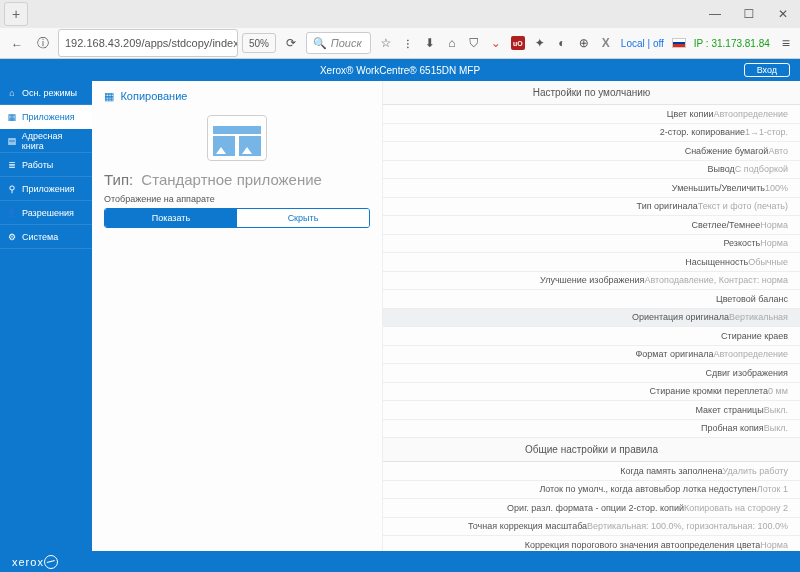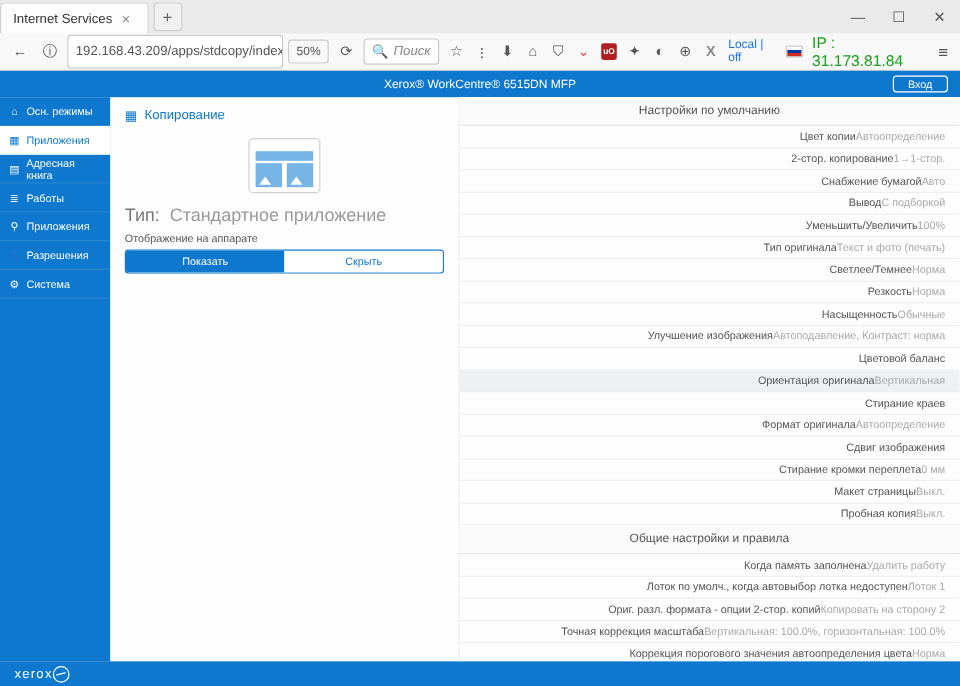--- a/index.html
+++ b/index.html
@@ -17,21 +17,21 @@
   .addrbar { display: flex; align-items: center; height: 30px; padding: 0 6px; gap: 4px; background: #f8f8f8; }
   .navbtn { width: 22px; height: 22px; display: flex; align-items: center; justify-content: center; color: #555; font-size: 12px; border-radius: 3px; }
   .url { flex: 0 0 180px; height: 28px; border: 1px solid #ccc; border-radius: 3px; padding: 0 6px; display: flex; align-items: center; background: #fff; font-size: 11px; color: #555; overflow: hidden; white-space: nowrap; }
   .zoom { border: 1px solid #ccc; border-radius: 3px; height: 20px; padding: 0 6px; display: flex; align-items: center; font-size: 10px; color: #555; }
   .searchbox { flex: 1; height: 22px; border: 1px solid #ccc; border-radius: 3px; display: flex; align-items: center; padding: 0 6px; background: #fff; color: #888; font-size: 11px; gap: 4px; }
   .exticons { display: flex; gap: 8px; align-items: center; padding: 0 4px; color: #555; font-size: 12px; }
   .ext { width: 14px; height: 14px; display:flex; align-items:center; justify-content:center; }
   .ext.uo { background:#b02020; color:#fff; font-size:7px; font-weight:bold; border-radius:2px; }
   .ext.pocket { color:#e84545; }
   .status-local { color:#1a73e8; font-size:10px; }
-  .status-ip { color:#1aa01a; font-size:13px; }
+  .status-ip { color:#1aa01a; font-size:10px; }
   .flag { width:14px; height:10px; background:linear-gradient(to bottom,#fff 33%,#0039a6 33%,#0039a6 66%,#d52b1e 66%); display:inline-block; border:1px solid #ccc; }
   .menuicon { font-size:14px; color:#555; padding:0 4px; }
 
   
   .app-header { background:#0d78cd; color:#fff; height:22px; display:flex; align-items:center; padding:0 10px; font-size:10px; position:relative; }
   .app-title { position:absolute; left:50%; transform:translateX(-50%); }
   .login-btn { margin-left:auto; border:1px solid #fff; border-radius:3px; padding:1px 12px; font-size:9px; }
 
   
   .app-body { display:flex; height: calc(572px - 28px - 30px - 22px - 22px); }
@@ -70,24 +70,20 @@
 
   
   .rightcol::-webkit-scrollbar { width:10px; }
   .rightcol::-webkit-scrollbar-thumb { background:#c8c8c8; }
 </style>
 </head>
 <body>
 
 <div class="browser-chrome">
   <div class="tabbar">
-    <div class="tab">
-      <span>Internet Services</span>
-      <span class="close">×</span>
-    </div>
     <div class="newtab">+</div>
     <div class="winctrl">
       <div class="winbtn">—</div>
       <div class="winbtn">☐</div>
       <div class="winbtn">✕</div>
     </div>
   </div>
   <div class="addrbar">
     <div class="navbtn">←</div>
     <div class="navbtn">ⓘ</div>

